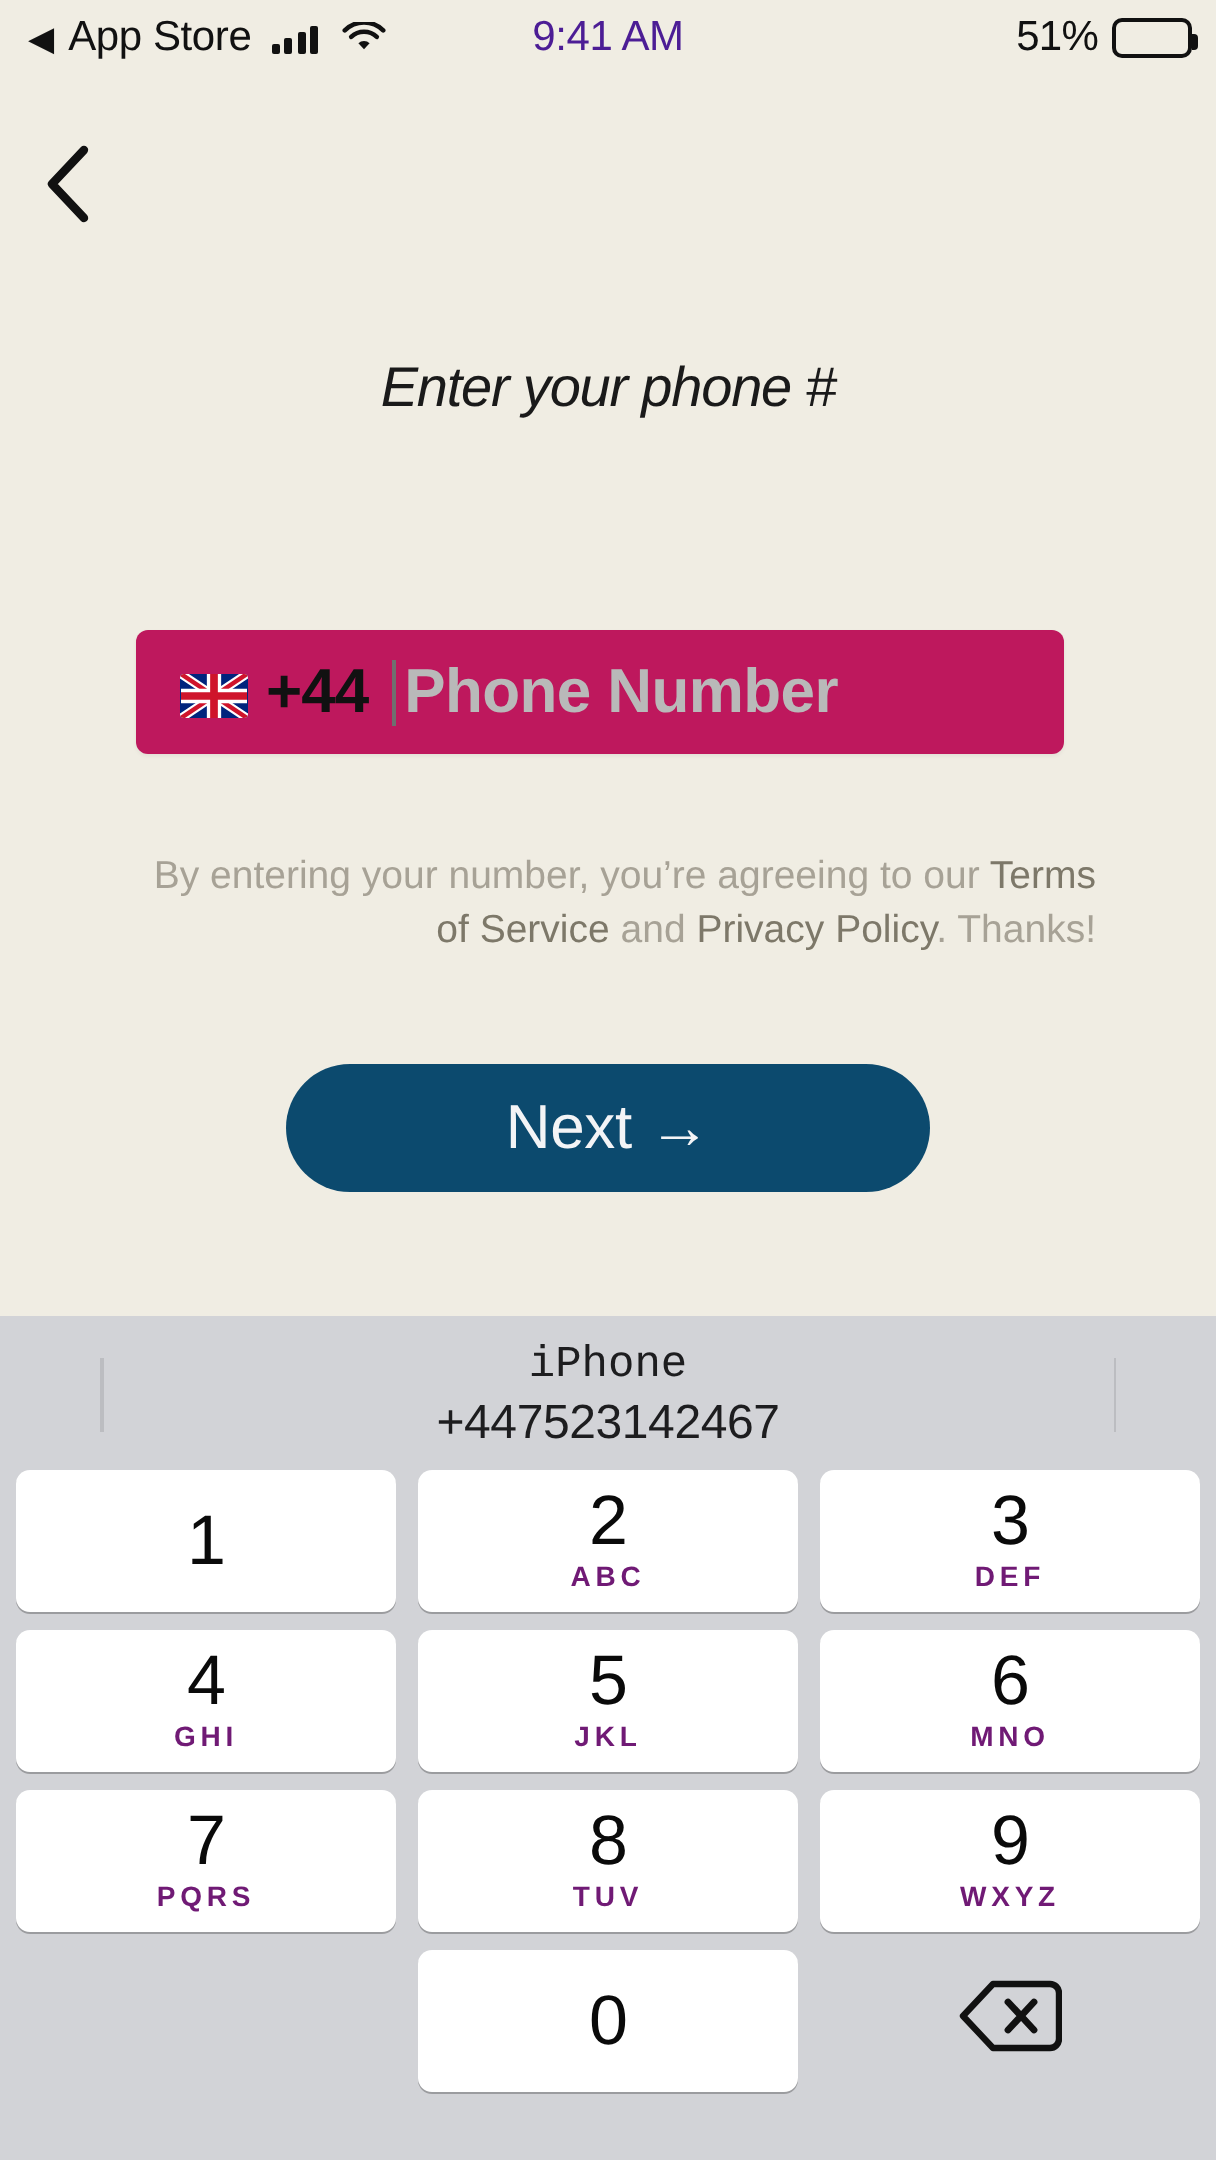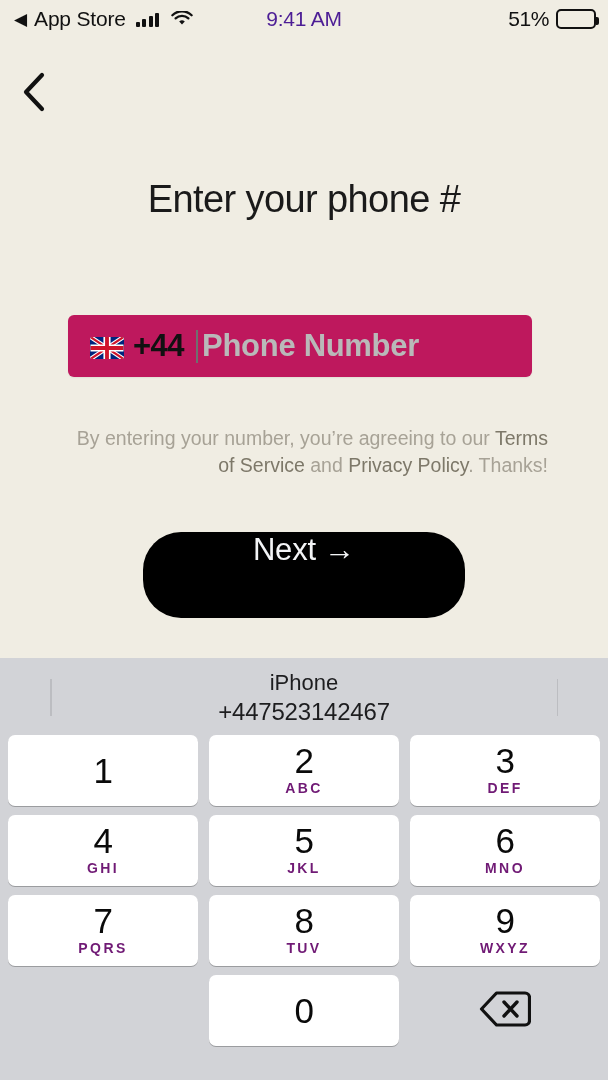--- a/index.html
+++ b/index.html
@@ -54,21 +54,21 @@
     position:absolute; left:6px; top:66px;
     width:56px; height:56px;
     display:flex; align-items:center; justify-content:center;
     cursor:pointer;
   }
 
   
   .title {
     position:absolute; left:0; right:0; top:178px;
     text-align:center;
-    font-size:38px; color:#1a1a1a; letter-spacing:-0.6px;
+    font-size:28px; color:#1a1a1a; letter-spacing:-0.6px;font-style:italic;
   }
 
   
   .phonefield {
     position:absolute; left:68px; top:315px;
     width:464px; height:62px;
     background:#be185d; border-radius:6px;
     display:flex; align-items:center;
     padding-left:22px;
     box-shadow:0 1px 2px rgba(0,0,0,0.06);
@@ -91,38 +91,38 @@
   .legal {
     position:absolute; left:60px; right:60px; top:425px;
     text-align:right; font-size:19.5px; line-height:27px;
     color:#a7a296;
   }
   .legal .lnk { color:#7d7869; }
 
   
   .nextbtn {
     position:absolute; left:143px; top:532px;
-    width:322px; height:86px;
-    background:#000000; border-radius:38px;
-    display:flex; justify-content:center;
+    width:322px; height:64px;
+    background:#0c4a6e; border-radius:38px;
+    display:flex; align-items:center; justify-content:center;
     cursor:pointer;
   }
   .nextbtn span { font-size:31px; color:#f3f4f6; letter-spacing:-0.2px; }
 
   
   .keyboard {
     position:absolute; left:0; top:658px; width:608px; height:422px;
     background:#d2d3d7;
   }
   .suggestbar {
     position:relative; width:608px; height:77px;
     display:flex; align-items:center; justify-content:center;
   }
   .suggest-inner { text-align:center; line-height:29px; }
-  .suggest-label { font-size:22px; color:#1d1d1f; display:block; }
+  .suggest-label { font-size:22px; color:#1d1d1f; display:block;font-family:Liberation Mono, monospace; }
   .suggest-value { font-size:24px; color:#1d1d1f; display:block; letter-spacing:-0.2px; }
   .divider {
     position:absolute; top:21px; width:1.5px; height:37px; background:#bcbdc1;
   }
   .divider.left  { left:50px; }
   .divider.right { right:50px; }
 
   .keys { padding:0 8px; }
   .keyrow {
     display:flex; justify-content:space-between;

